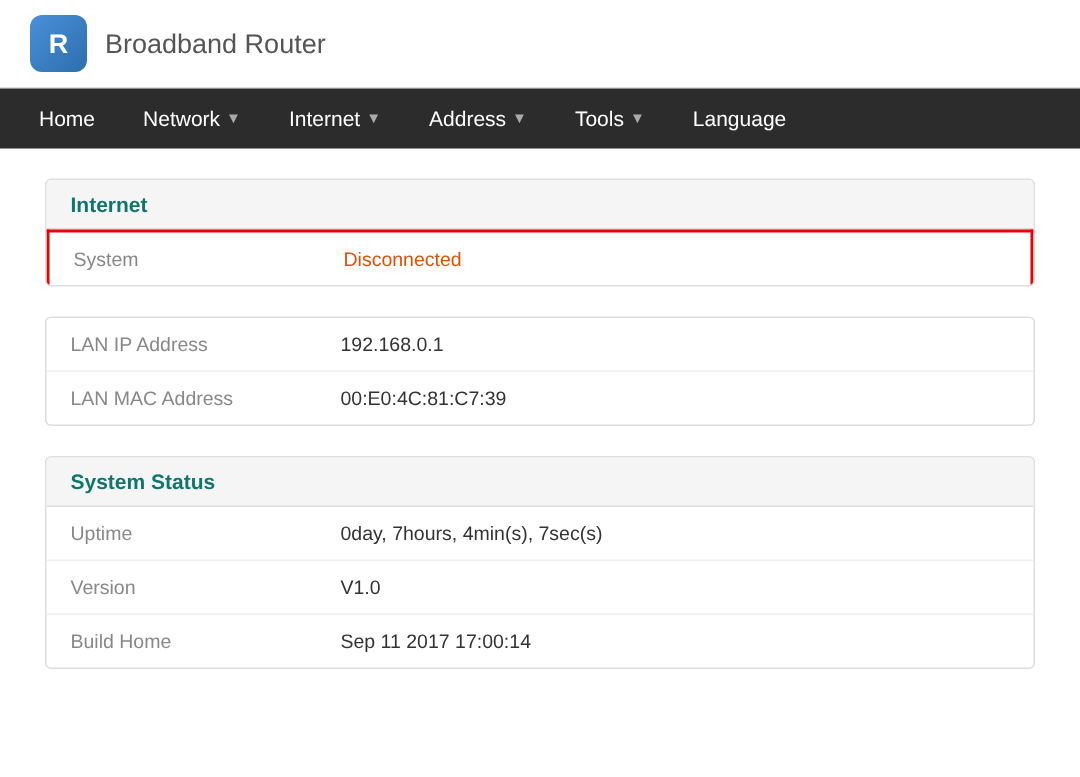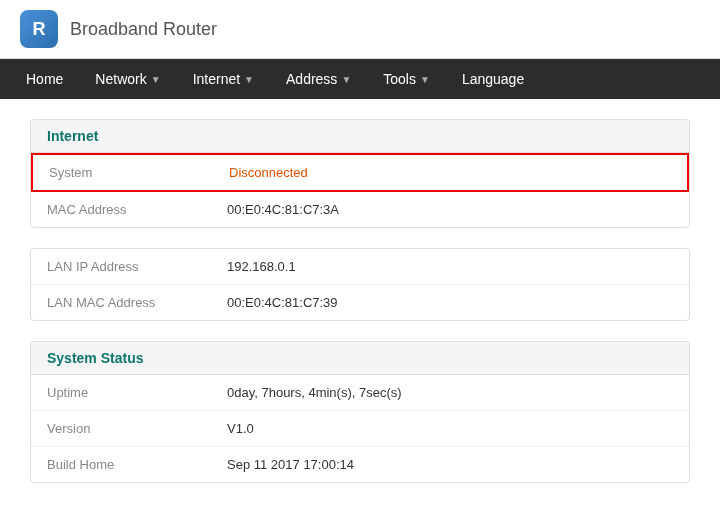--- a/index.html
+++ b/index.html
@@ -150,24 +150,20 @@
   </nav>
 
   <div class="content">
 
     <div class="section-card">
       <div class="section-header">Internet</div>
       <div class="section-row status-row">
         <span class="row-label">System</span>
         <span class="row-value status-disconnected">Disconnected</span>
       </div>
-      <div class="section-row">
-        <span class="row-label">MAC Address</span>
-        <span class="row-value">00:E0:4C:81:C7:3A</span>
-      </div>
     </div>
 
     <div class="section-card">
       <div class="section-row">
         <span class="row-label">LAN IP Address</span>
         <span class="row-value">192.168.0.1</span>
       </div>
       <div class="section-row">
         <span class="row-label">LAN MAC Address</span>
         <span class="row-value">00:E0:4C:81:C7:39</span>

